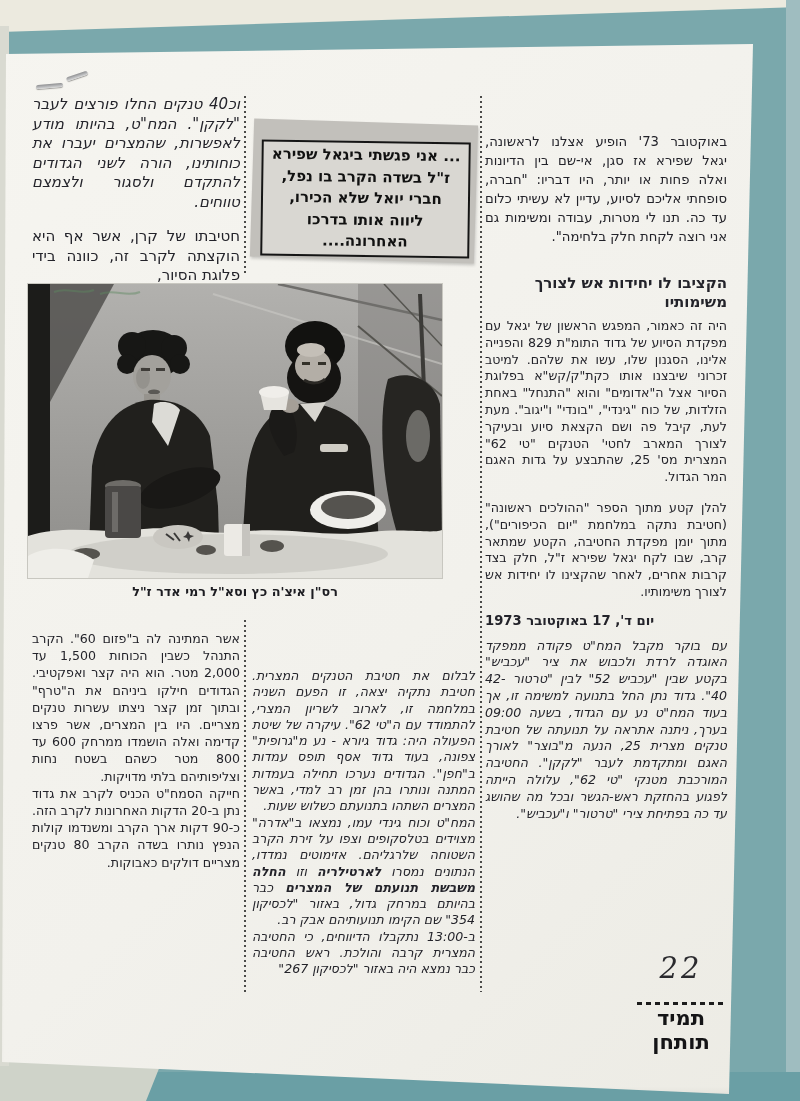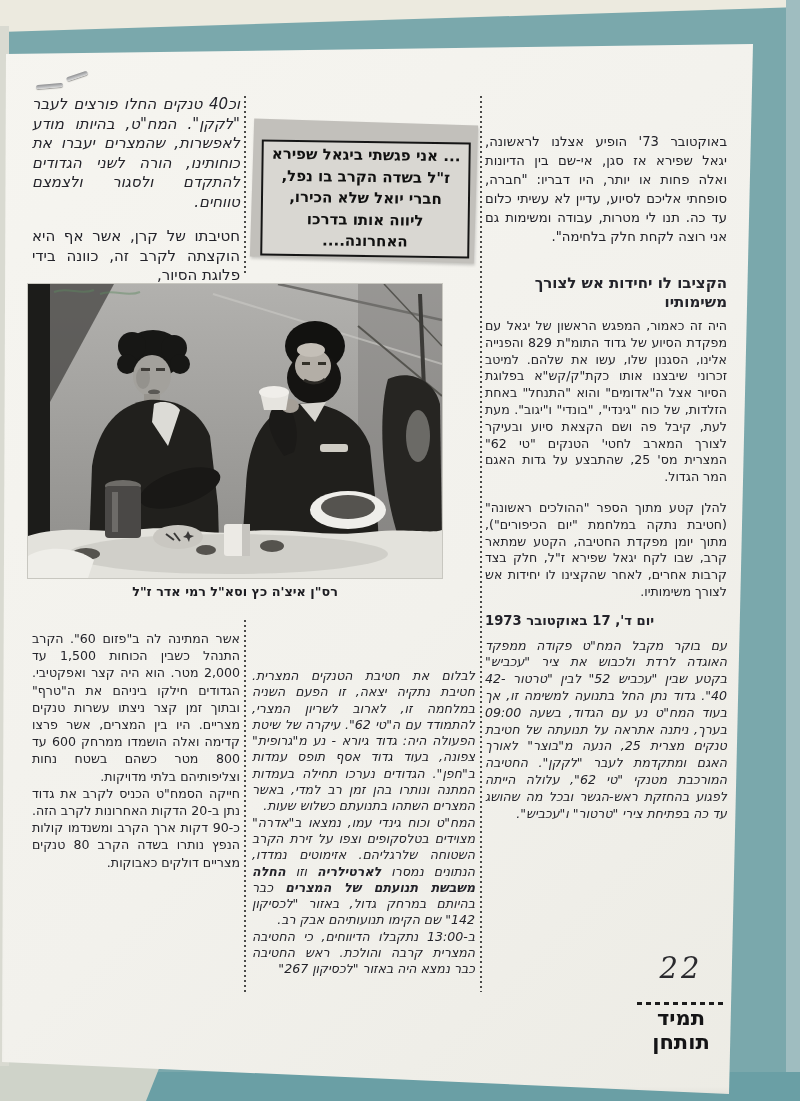--- a/index.html
+++ b/index.html
@@ -134,21 +134,21 @@
     <p class="opening">באוקטובר 73' הופיע אצלנו לראשונה, יגאל שפירא אז סגן, אי-שם בין הדיונות ואלה פחות או יותר, היו דבריו: "חברה, סופחתי אליכם לסיוע, עדיין לא עשיתי כלום עד כה. תנו לי מטרות, עבודה ומשימות גם אני רוצה לקחת חלק בלחימה".</p>
     <p class="heading">הקציבו לו יחידות אש לצורך משימותיו</p>
     <p class="p2">היה זה כאמור, המפגש הראשון של יגאל עם מפקדת הסיוע של גדוד התומ"ת 829 והפנייה אלינו, הסגנון שלו, עשו את שלהם. למיטב זכרוני שיבצנו אותו כקת"ק/קש"א בפלוגת הסיור אצל ה"אדומים" והוא "התנחל" באחת הזלדות, של כוח "גינדי", "בונדי" ו"יגוב". מעת לעת, קיבל פה ושם הקצאת סיוע ובעיקר לצורך המארב לחטי' הטנקים "טי 62" המצרית מס' 25, שהתבצע על גדות האגם המר הגדול.</p>
     <p class="p3">להלן קטע מתוך הספר "ההולכים ראשונה" (חטיבת נתקה במלחמת "יום הכיפורים"), מתוך יומן מפקדת החטיבה, הקטע שמתאר קרב, שבו לקח יגאל שפירא ז"ל, חלק בצד קרבות אחרים, לאחר שהקצינו לו יחידות אש לצורך משימותיו.</p>
     <p class="subhead">יום ד', 17 באוקטובר 1973</p>
     <p class="italicized">עם בוקר מקבל המח"ט פקודה ממפקד האוגדה לרדת ולכבוש את ציר "עכביש" בקטע שבין "עכביש 52" לבין "טרטור 42-40". גדוד נתן החל בתנועה למשימה זו, אך בעוד המח"ט נע עם הגדוד, בשעה 09:00 בערך, ניתנה אתראה על תנועתה של חטיבת טנקים מצרית 25, הנעה מ"בוצר" לאורך האגם ומתקדמת לעבר "לקקן". החטיבה המורכבת מטנקי "טי 62", עלולה הייתה לפגוע בהחזקת ראש-הגשר ובכל מה שהושג עד כה בפתיחת צירי "טרטור" ו"עכביש".</p>
   </div>
 
   <div class="col c-second italicized">
     <p>לבלום את חטיבת הטנקים המצרית. חטיבת נתקיה יצאה, זו הפעם השניה במלחמה זו, לארוב לשריון המצרי, להתמודד עם ה"טי 62". עיקרה של שיטת הפעולה היה: גדוד גיורא - נע מ"גרופית" צפונה, בעוד גדוד אסף תופס עמדות ב"חפן". הגדודים נערכו תחילה בעמדות המתנה ונותרו בהן זמן רב למדי, באשר המצרים השתהו בתנועתם כשלוש שעות.</p>
-    <p><span>המח"ט וכוח גינדי עמו, נמצאו ב"אדרה" מצוידים בטלסקופים וצפו על זירת הקרב השטוחה שלרגליהם. אזימוטים נמדדו, הנתונים נמסרו </span><b>לארטילריה</b><span> וזו </span><b>החלה משבשת תנועתם של המצרים</b><span> כבר בהיותם במרחק גדול, באזור "לכסיקון 142" שם הקימו תנועותיהם אבק רב.</span></p>
+    <p><span>המח"ט וכוח גינדי עמו, נמצאו ב"אדרה" מצוידים בטלסקופים וצפו על זירת הקרב השטוחה שלרגליהם. אזימוטים נמדדו, הנתונים נמסרו </span><b>לארטילריה</b><span> וזו </span><b>החלה משבשת תנועתם של המצרים</b><span> כבר בהיותם במרחק גדול, באזור "לכסיקון 354" שם הקימו תנועותיהם אבק רב.</span></p>
     <p>ב-13:00 נתקבלו הדיווחים, כי החטיבה המצרית קרבה והולכת. ראש החטיבה כבר נמצא היה באזור "לכסיקון 267"</p>
   </div>
 
   <div class="col c-third-top">
     <p class="p1 italicized">וכ40 טנקים החלו פורצים לעבר "לקקן". המח"ט, בהיותו מודע לאפשרות, שהמצרים יעברו את כוחותינו, הורה לשני הגדודים להתקדם ולסגור ולצמצם טווחים.</p>
     <p>חטיבתו של קרן, אשר אף היא הוקצתה לקרב זה, כוונה בידי פלוגת הסיור,</p>
   </div>
   <div class="col c-third-bottom">
     <p>אשר המתינה לה ב"פזום 60". הקרב התנהל כשבין הכוחות 1,500 עד 2,000 מטר. הוא היה קצר ואפקטיבי. הגדודים חילקו ביניהם את ה"טרף" ובתוך זמן קצר ניצתו עשרות טנקים מצריים. היו בין המצרים, אשר פרצו קדימה ואלה הושמדו ממרחק 600 עד 800 מטר כשהם בשטח נחות וצליפותיהם בלתי מדויקות.</p>
     <p>חייקה הסמח"ט הכניס לקרב את גדוד נתן ב-20 הדקות האחרונות לקרב הזה. כ-90 דקות ארך הקרב ומשנדמו קולות הנפץ נותרו בשדה הקרב 80 טנקים מצריים דולקים כאבוקות.</p>

